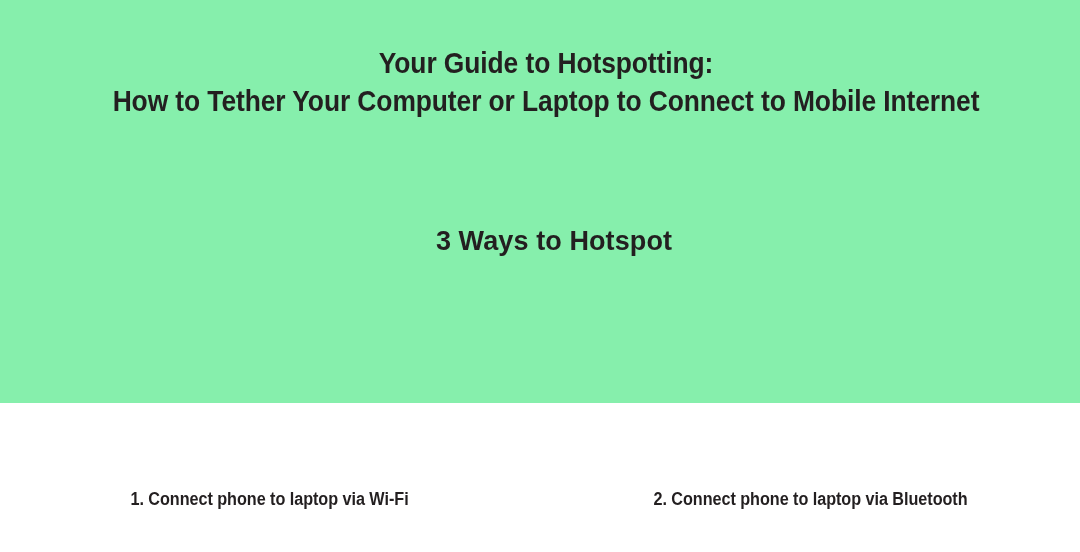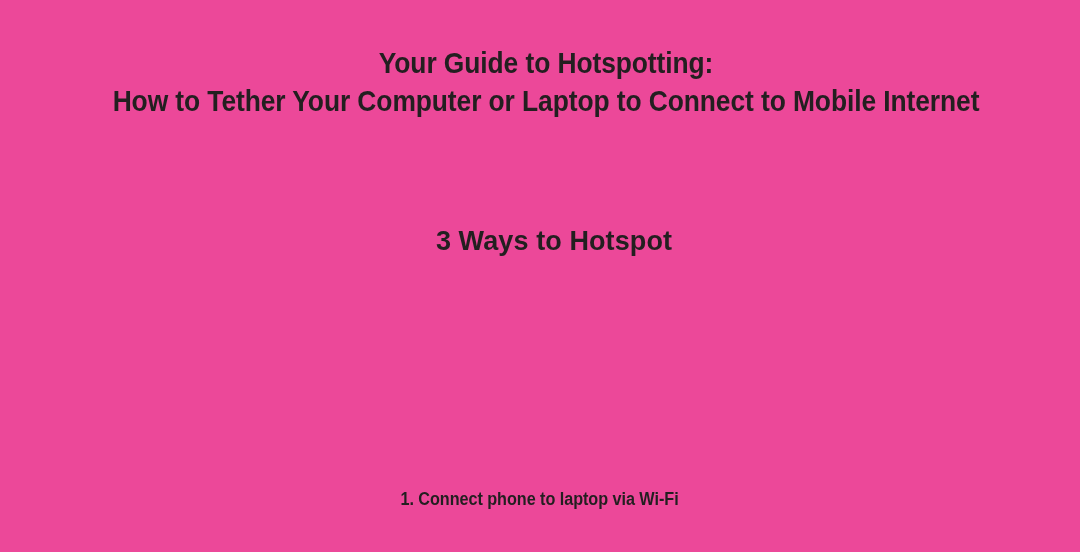--- a/index.html
+++ b/index.html
@@ -12,22 +12,22 @@
     width: 1080px;
     height: 552px;
     overflow: hidden;
     font-family: "Liberation Sans", sans-serif;
     -webkit-font-smoothing: antialiased;
   }
 
   .page {
     position: relative;
     width: 1080px;
-    height: 552px;
-    background: #ec4899;
+    height: 403px;
+    background: #86efac;
   }
 
   
   .title-block {
     position: absolute;
     left: 0;
     top: 44px;
     width: 1092px;          
     text-align: center;
   }
@@ -117,15 +117,18 @@
   <div class="illustration-band">
     <div class="illustration-slot"></div>
     <div class="illustration-slot"></div>
     <div class="illustration-slot"></div>
   </div>
 
   <div class="captions-row">
     <div class="caption-cell">
       <span class="caption-text">1. Connect phone to laptop via Wi-Fi</span>
     </div>
+    <div class="caption-cell">
+      <span class="caption-text">2. Connect phone to laptop via Bluetooth</span>
+    </div>
   </div>
 
 </div>
 
 </body></html>

